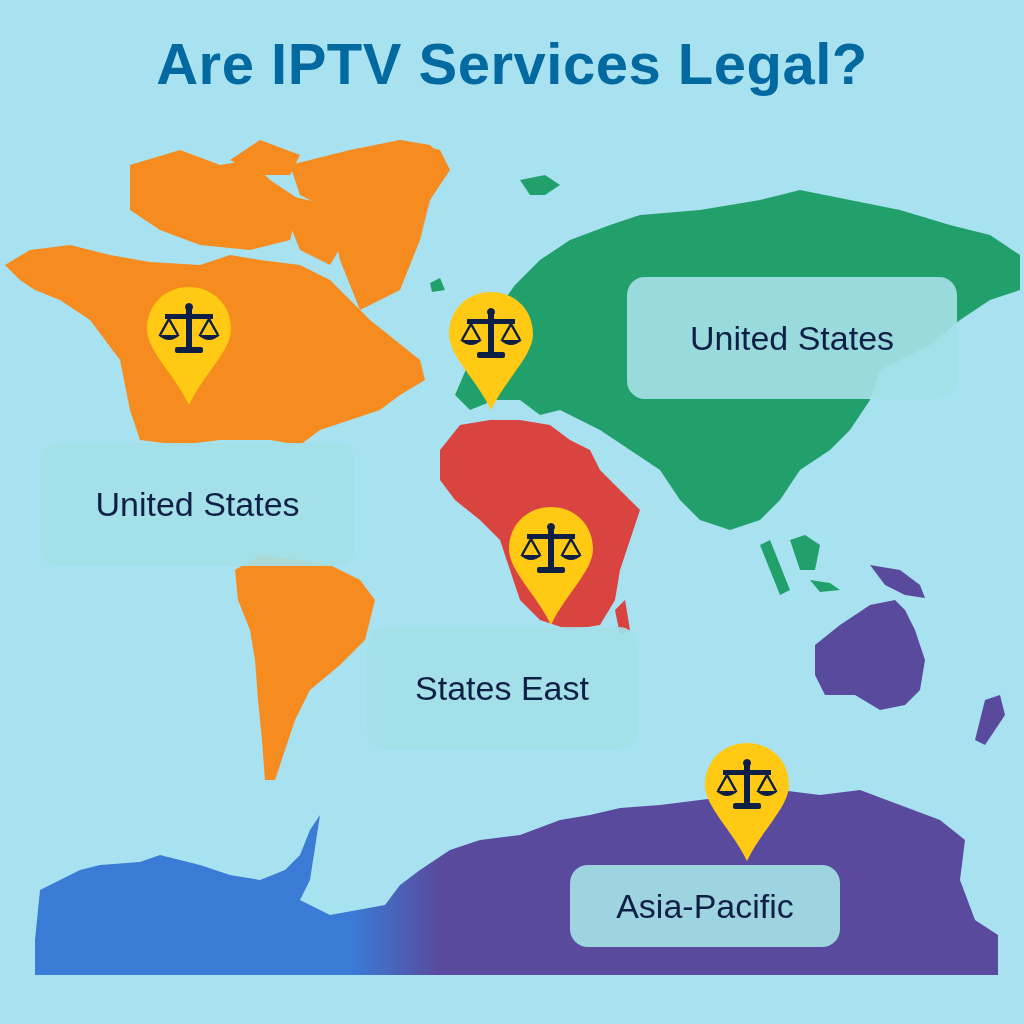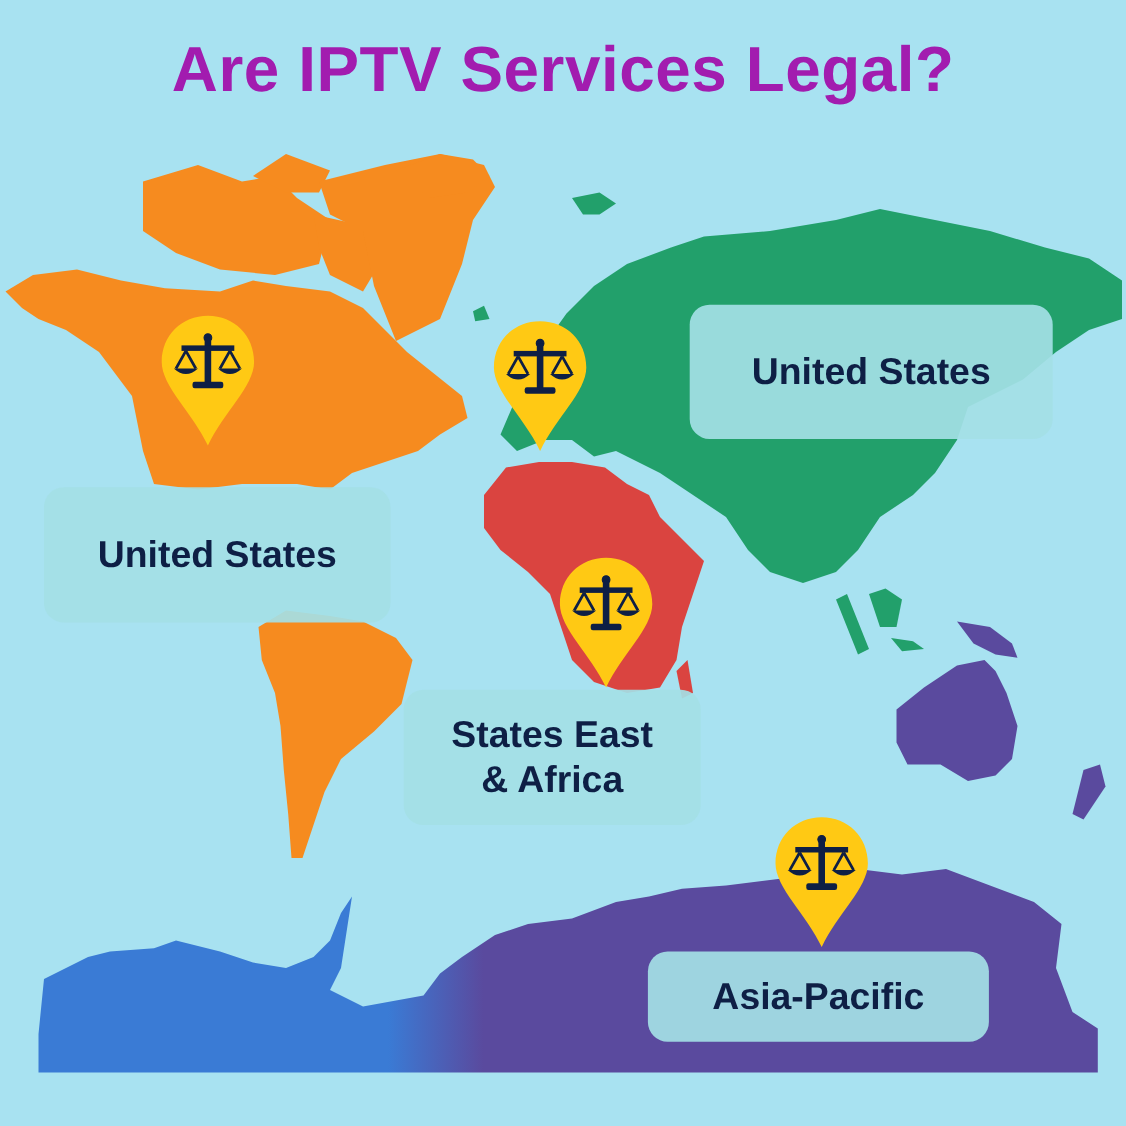--- a/index.html
+++ b/index.html
@@ -1,19 +1,19 @@
 <!DOCTYPE html>
 <html><head>
 <meta charset="utf-8">
 <style>
   html,body{margin:0;padding:0;}
   body{width:1024px;height:1024px;overflow:hidden;background:#A8E2F1;position:relative;font-family:"Liberation Sans","DejaVu Sans",sans-serif;}
-  .title{position:absolute;left:0;top:30px;width:1024px;text-align:center;font-weight:700;font-size:58px;color:#a21caf;letter-spacing:0.5px;margin:0;}
+  .title{position:absolute;left:0;top:30px;width:1024px;text-align:center;font-weight:700;font-size:58px;color:#0369a1;letter-spacing:0.5px;margin:0;}
   svg.map{position:absolute;left:0;top:0;width:1024px;height:1024px;}
-  .label{position:absolute;background:rgba(164,223,230,0.92);border-radius:18px;color:#0E1F45;font-weight:700;text-align:center;display:flex;align-items:center;justify-content:center;flex-direction:column;line-height:1.2;font-size:34px;}
+  .label{position:absolute;background:rgba(164,223,230,0.92);border-radius:18px;color:#0E1F45;font-weight:400;text-align:center;display:flex;align-items:center;justify-content:center;flex-direction:row;line-height:1.2;font-size:34px;}
   .label span{display:block;}
   .pin{position:absolute;width:88px;height:122px;}
   .pin svg{width:100%;height:100%;display:block;}
 </style>
 </head>
 <body>
 
 <h1 class="title">Are IPTV Services Legal?</h1>
 
 <svg class="map" viewBox="0 0 1024 1024">
@@ -61,24 +61,23 @@
 <div class="label" style="left:40px;top:443px;width:315px;height:123px;">
   <span>United States</span>
 </div>
 
 <div class="label" style="left:627px;top:277px;width:330px;height:122px;">
   <span>United States</span>
 </div>
 
 <div class="label" style="left:367px;top:627px;width:270px;height:123px;">
   <span>States East</span>
-  <span>&amp; Africa</span>
 </div>
 
-<div class="label" style="left:589px;top:865px;width:310px;height:82px;">
+<div class="label" style="left:570px;top:865px;width:270px;height:82px;">
   <span>Asia-Pacific</span>
 </div>
 
 <div class="pin" style="left:145px;top:285px;">
   <svg viewBox="0 0 88 122">
     <path d="M44,2 C20,2 2,20 2,44 C2,66 30,90 44,120 C58,90 86,66 86,44 C86,20 68,2 44,2 Z" fill="#FFC914"></path>
     <g fill="#0E1F45" stroke="#0E1F45">
       <circle cx="44" cy="22" r="3.5"></circle>
       <rect x="41" y="22" width="6" height="42" stroke="none"></rect>
       <rect x="20" y="29" width="48" height="5" stroke="none"></rect>

